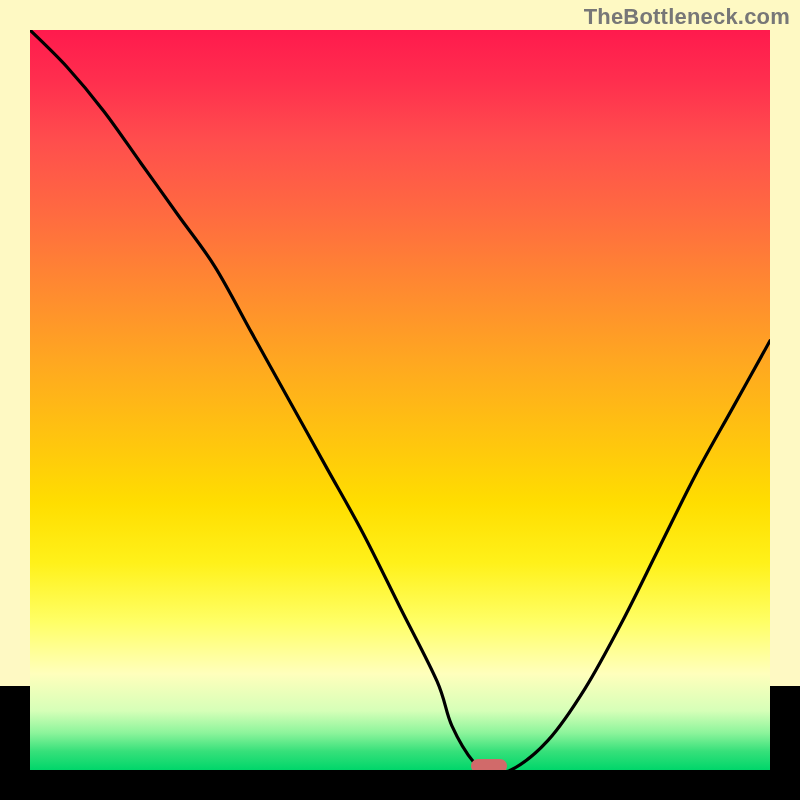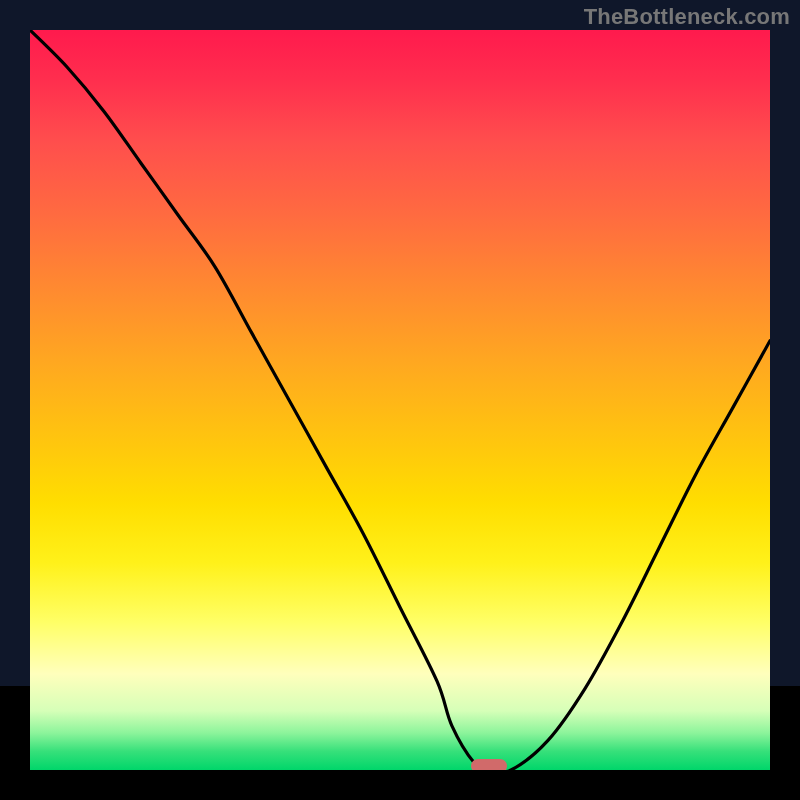--- a/index.html
+++ b/index.html
@@ -8,21 +8,21 @@
     width: 800px;
     height: 800px;
     background: #000;
     overflow: hidden;
     font-family: Arial, Helvetica, sans-serif;
   }
   .frame {
     position: relative;
     width: 800px;
     height: 686px;
-    background: #0f172a;
+    background: #fef9c3;
   }
   .watermark {
     position: absolute;
     top: 4px;
     right: 10px;
     color: #777;
     font-size: 22px;
     font-weight: 600;
     letter-spacing: 0.2px;
     z-index: 10;

